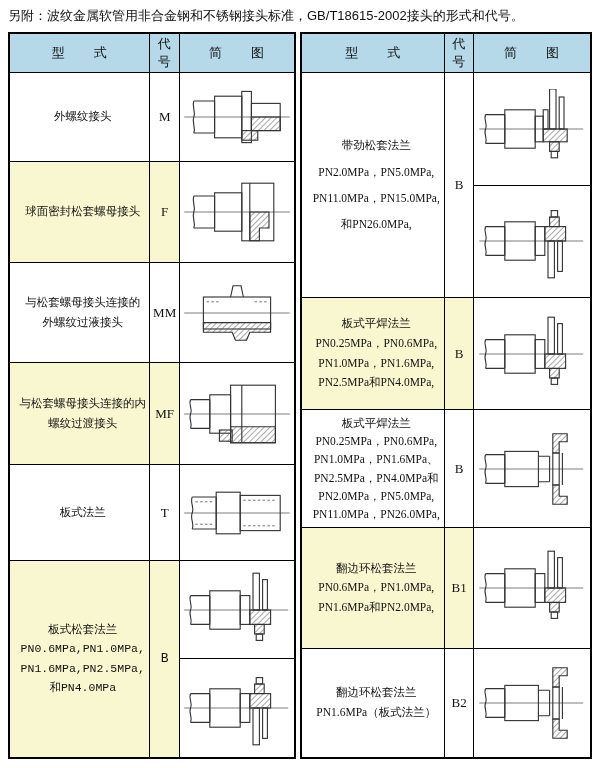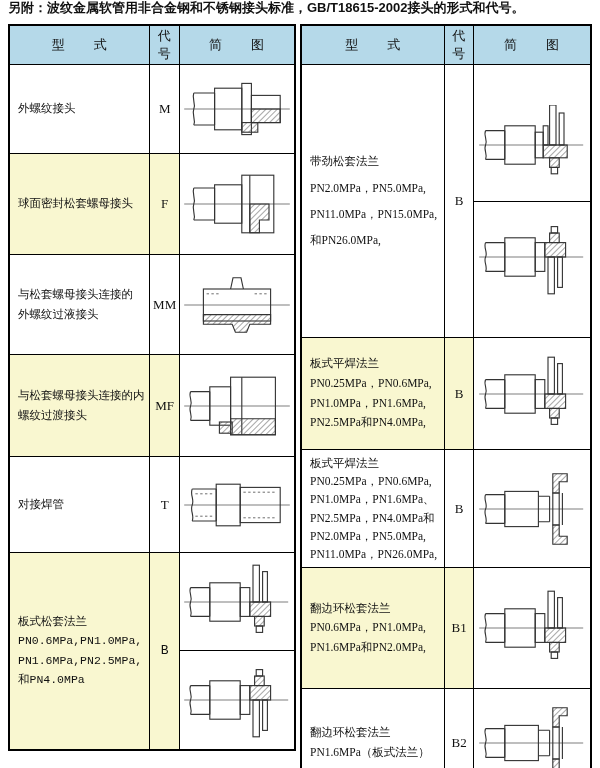--- a/index.html
+++ b/index.html
@@ -4,52 +4,52 @@
 <style>
   html,body{margin:0;padding:0;}
   body{
     width:600px;height:768px;background:#ffffff;overflow:hidden;
     font-family:"Liberation Serif","DejaVu Serif",serif;
     color:#111;
   }
   .page{width:600px;height:768px;position:relative;}
   .title{
     font-family:"Liberation Sans","DejaVu Sans",sans-serif;
-    font-weight:bold;font-size:13px;line-height:16px;
-    padding:0 4px 8px 8px;white-space:nowrap;
+    font-weight:normal;font-size:13px;line-height:16px;
+    padding:8px 4px 8px 8px;white-space:nowrap;
   }
   .tables{display:flex;gap:4px;padding:0 8px;align-items:flex-start;border-radius:7px;}
   table.tbl{border-collapse:collapse;table-layout:fixed;border:2px solid #000;}
   table.tbl th,table.tbl td{border:1px solid #000;overflow:hidden;}
   table.tbl-left{width:288px;}
   table.tbl-right{width:292px;}
   tr.hdr{height:37px;}
   tr.hdr th{
     background:#b5d9e9;font-weight:normal;font-size:13px;
     text-align:center;vertical-align:middle;letter-spacing:1px;
   }
   td.type{
     font-size:11.5px;line-height:1.7;vertical-align:middle;
-    padding:2px 2px 2px 8px;white-space:pre-line;word-break:keep-all;
+    padding:2px 2px 2px 8px;white-space:pre-line;word-break:keep-all;text-align:center;
   }
   td.code{font-size:13px;text-align:center;vertical-align:middle;padding:0;}
   td.diag{padding:0;background:#fff;vertical-align:middle;}
   td.hl{background:#f9f7d0;}
   .diag-stack{display:block;}
   .diag-box{display:flex;align-items:center;justify-content:center;}
   .diag-box + .diag-box{border-top:1px solid #000;}
   .diag-svg{width:112px;height:80px;display:block;}
   
   .tbl-left  tr.r1{height:89px;}
   .tbl-left  tr.r2{height:101px;margin-left:7px;}
   .tbl-left  tr.r3{height:100px;margin-left:13px;}
   .tbl-left  tr.r4{height:102px;}
   .tbl-left  tr.r5{height:96px;}
   .tbl-left  tr.r6{height:197px;font-family:Liberation Mono, monospace;}
-  .tbl-right tr.r1{height:273px;}
+  .tbl-right tr.r1{height:225px;}
   .tbl-right tr.r2{height:112px;}
   .tbl-right tr.r3{height:118px;}
   .tbl-right tr.r4{height:121px;}
   .tbl-right tr.r5{height:109px;}
   .tbl-right tr.r1 td.type{line-height:2.3;}
   .tbl-right tr.r3 td.type{line-height:1.58;}
   .tbl-left tr.r6 .diag-box{height:97px;}
   .tbl-right tr.r1 .diag-box{height:111px;}
   .defs-holder{position:absolute;width:0;height:0;overflow:hidden;}
 </style>
@@ -234,21 +234,21 @@
               <div class="diag-stack">
                 <div class="diag-box">
                   <svg class="diag-svg" viewBox="0 0 140 100">
                     <use href="#g-female-thread"></use>
                   </svg>
                 </div>
               </div>
             </td>
       </tr>
       <tr class="r5">
-        <td class="type">对接焊管</td>
+        <td class="type">板式法兰</td>
         <td class="code">T</td>
         <td class="diag">
               <div class="diag-stack">
                 <div class="diag-box">
                   <svg class="diag-svg" viewBox="0 0 140 100">
                     <use href="#g-butt-weld"></use>
                   </svg>
                 </div>
               </div>
             </td>

